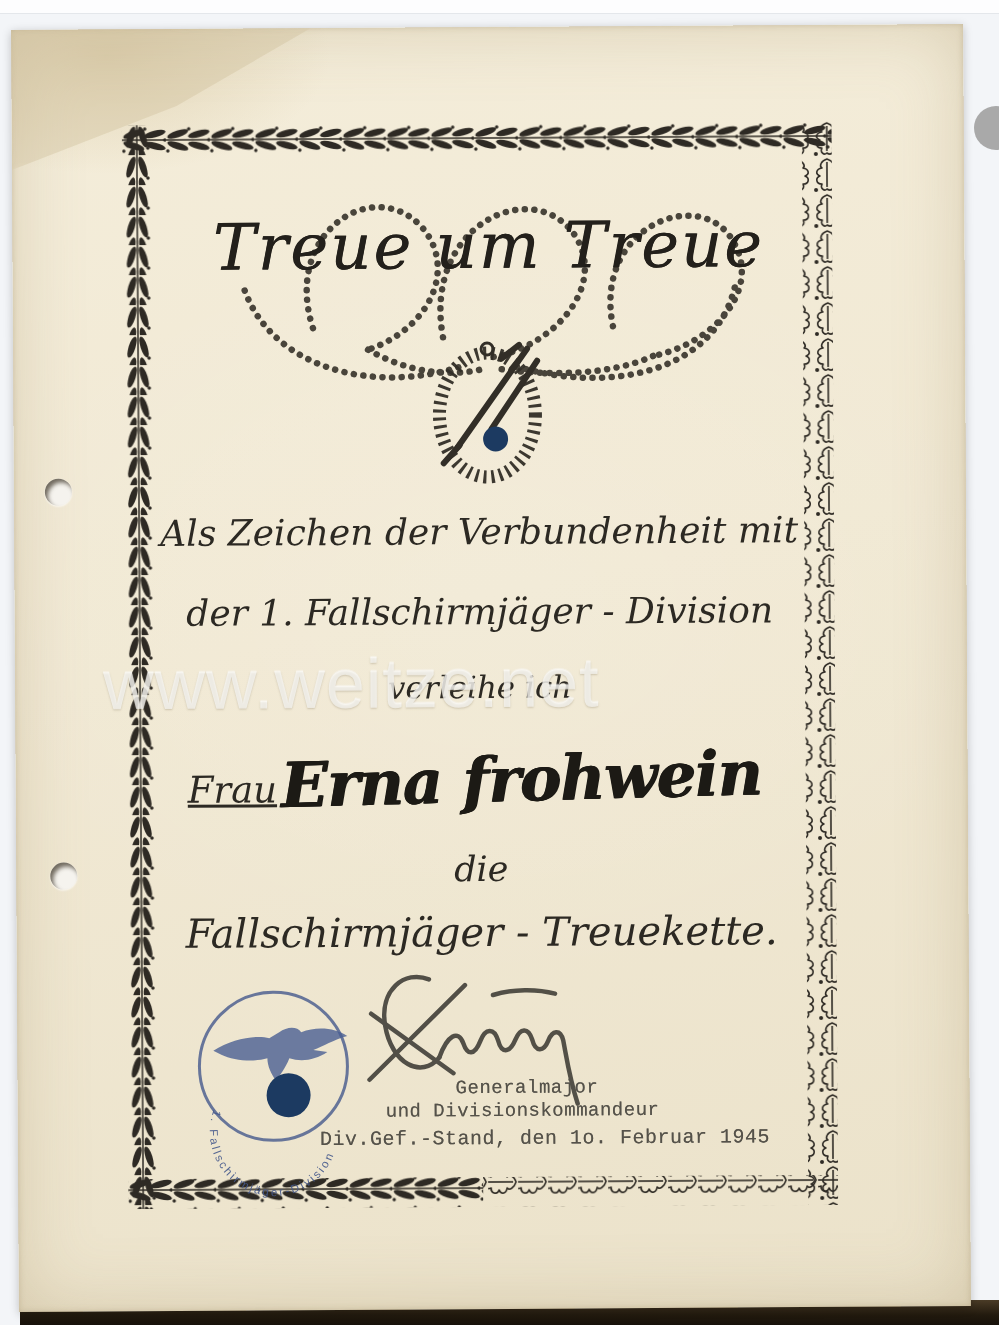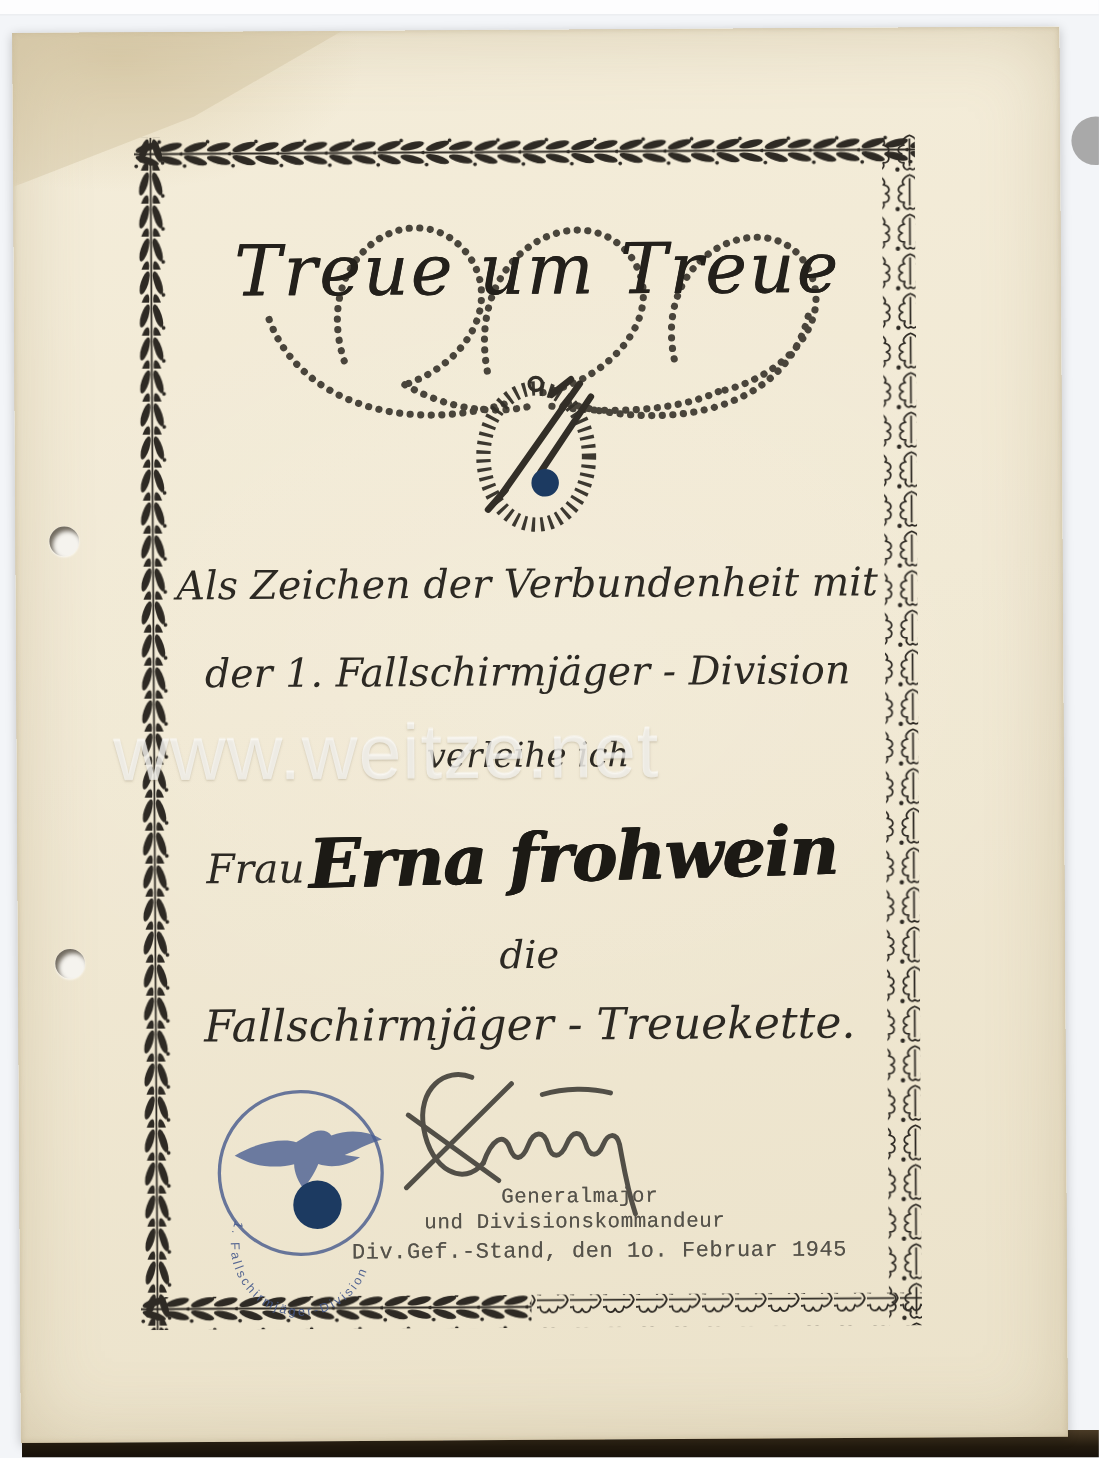--- a/index.html
+++ b/index.html
@@ -48,21 +48,21 @@
     left:0;width:100%;top:182px;text-align:center;
     font-size:64px;letter-spacing:2px;color:#23201b;
     text-shadow:0.4px 0 0 #23201b;
   }
   .ded1{left:115px;width:700px;top:484px;text-align:center;font-size:36px;}
   .ded2{left:115px;width:700px;top:564px;text-align:center;font-size:36px;}
   .grant{left:115px;width:700px;top:642px;text-align:center;font-size:31px;}
   .recipient-row{
     left:172px;top:716px;display:flex;align-items:baseline;z-index:3;position:absolute;
   }
-  .recipient-prefix{font-size:37px;color:#2c2923;}
+  .recipient-prefix{font-size:37px;color:#2c2923;text-decoration:underline;}
   .recipient-name{
     font-size:62px;font-weight:bold;color:#1c1a15;margin-left:4px;
     letter-spacing:-1px;transform:rotate(-1.2deg);
     text-shadow:0.8px 0 0 #1c1a15, -0.4px 0 0 #1c1a15;
   }
   .article{left:115px;width:700px;top:822px;text-align:center;font-size:35px;}
   .award{left:115px;width:700px;top:882px;text-align:center;font-size:40px;}
   .typed{
     font-family:"Liberation Mono","DejaVu Sans Mono",monospace;
     font-size:19px;color:#55524a;letter-spacing:0.5px;z-index:3;position:absolute;

